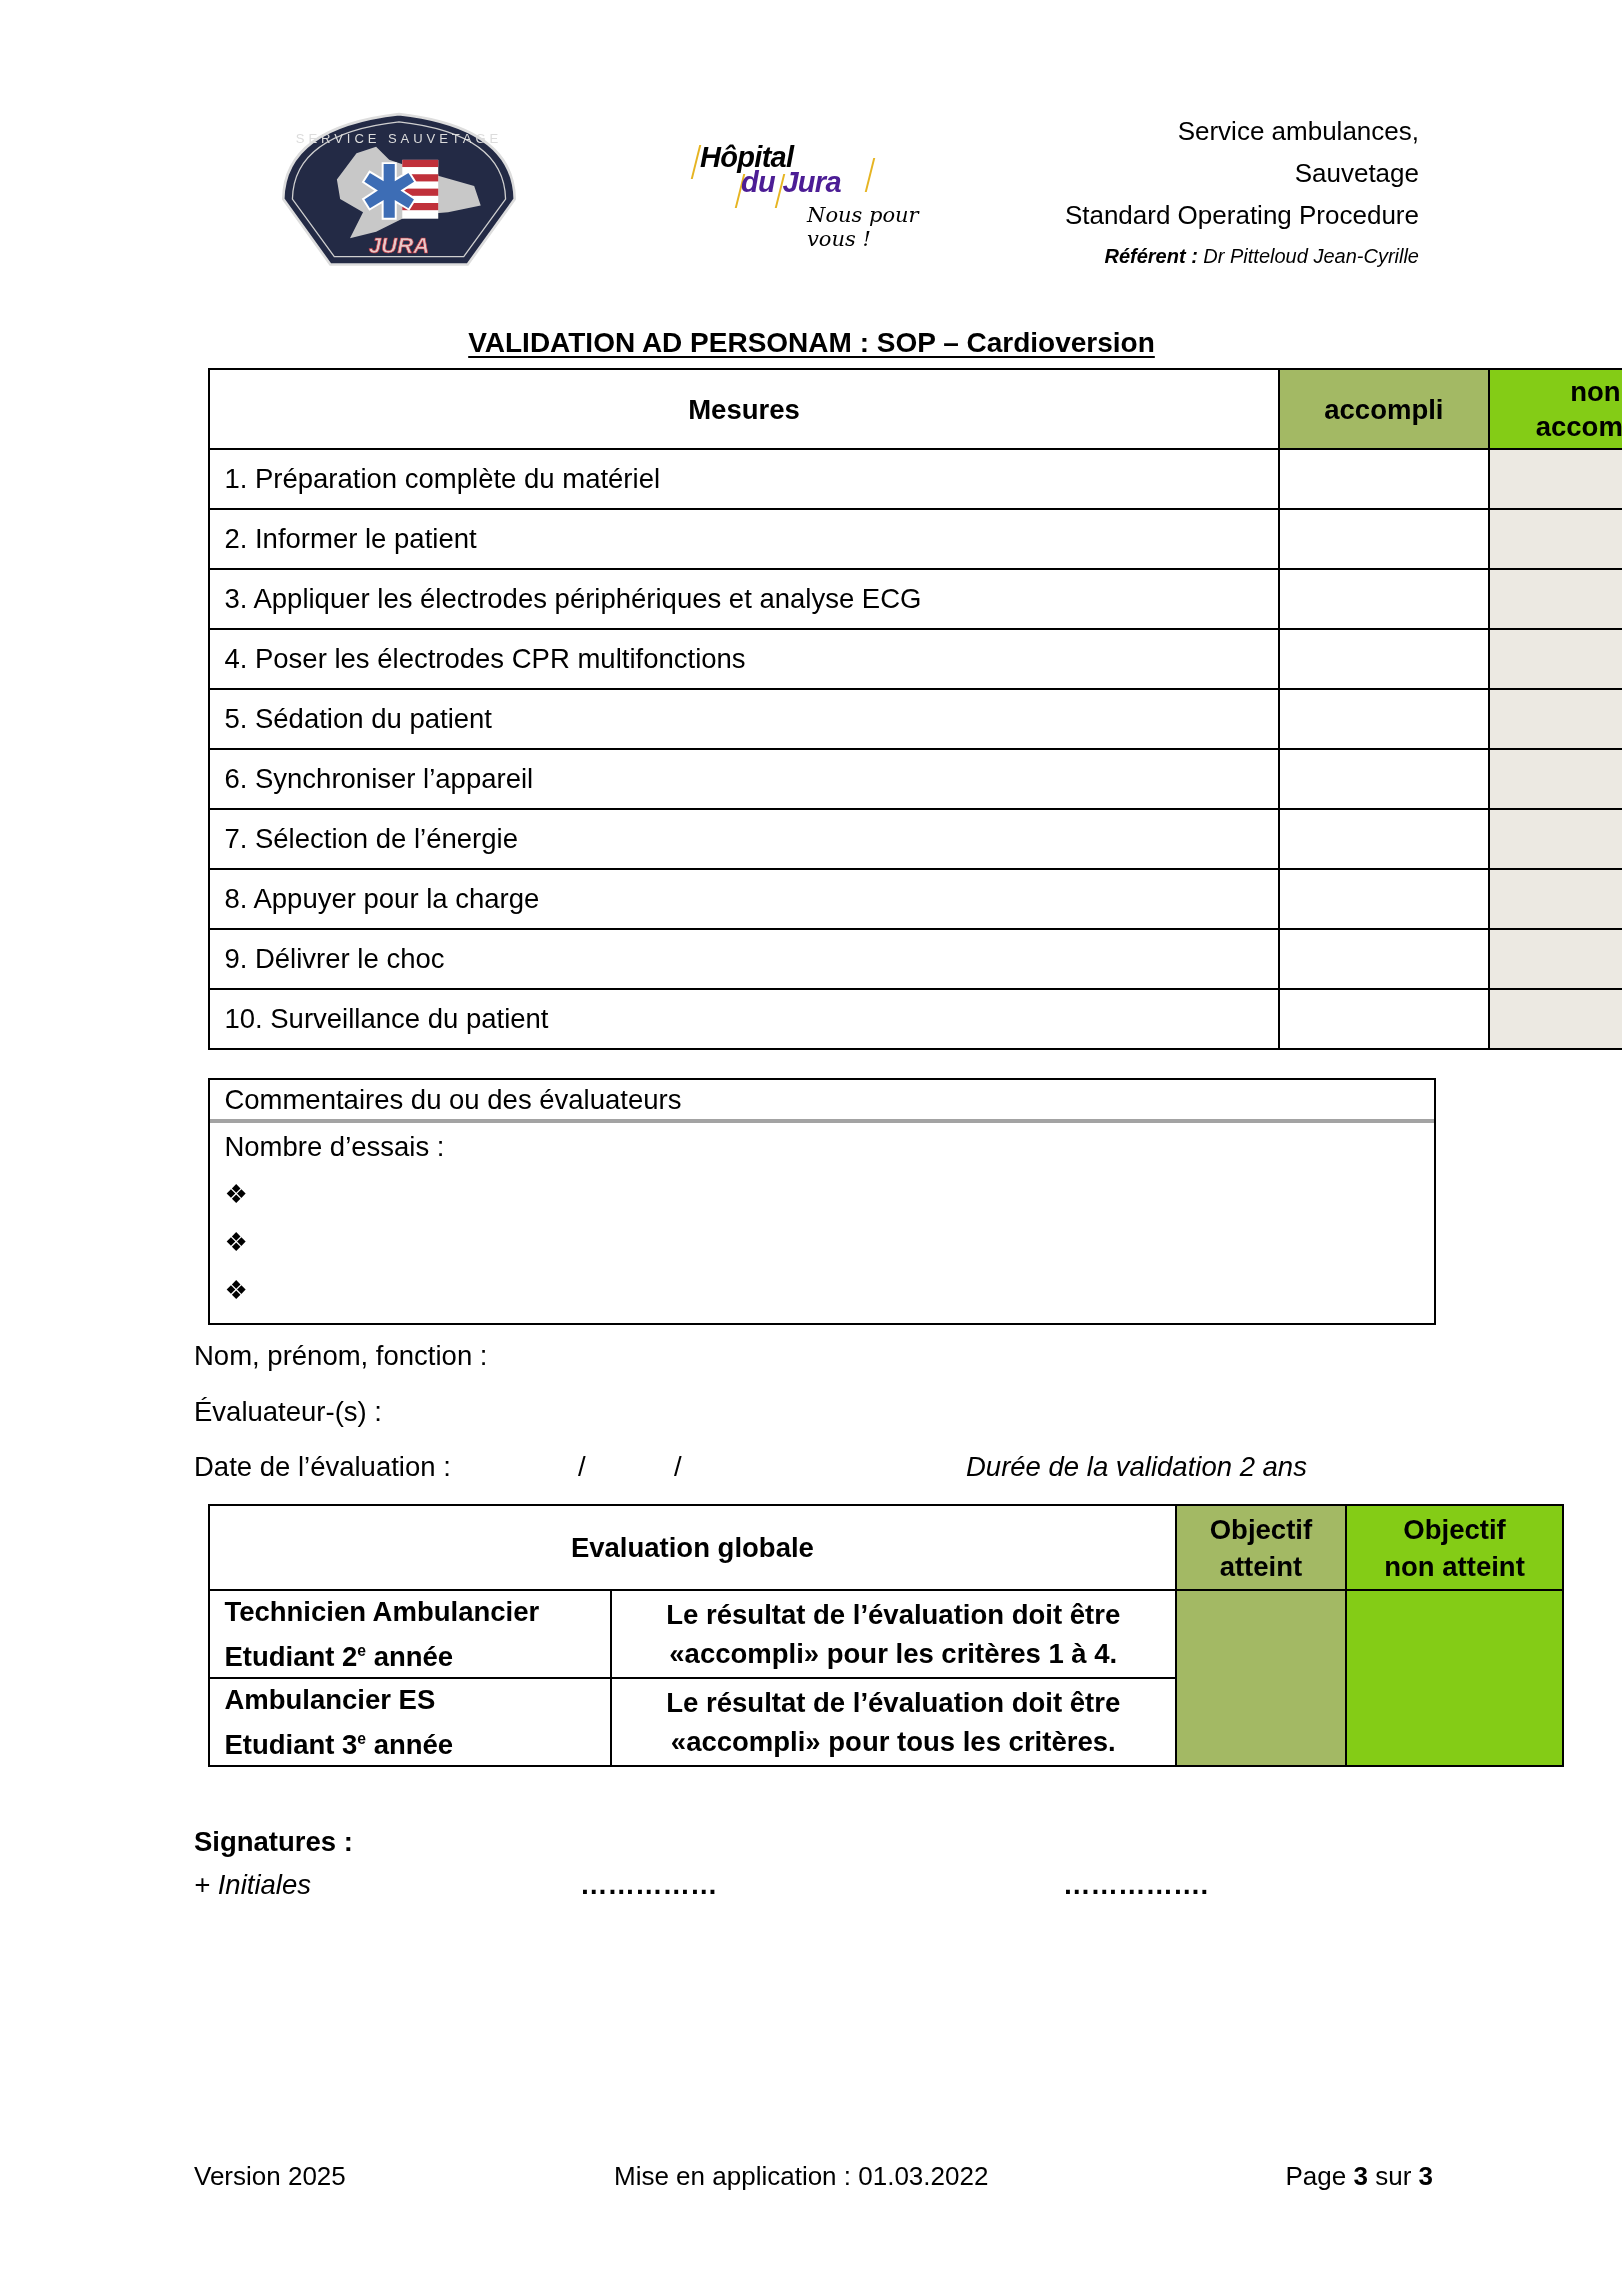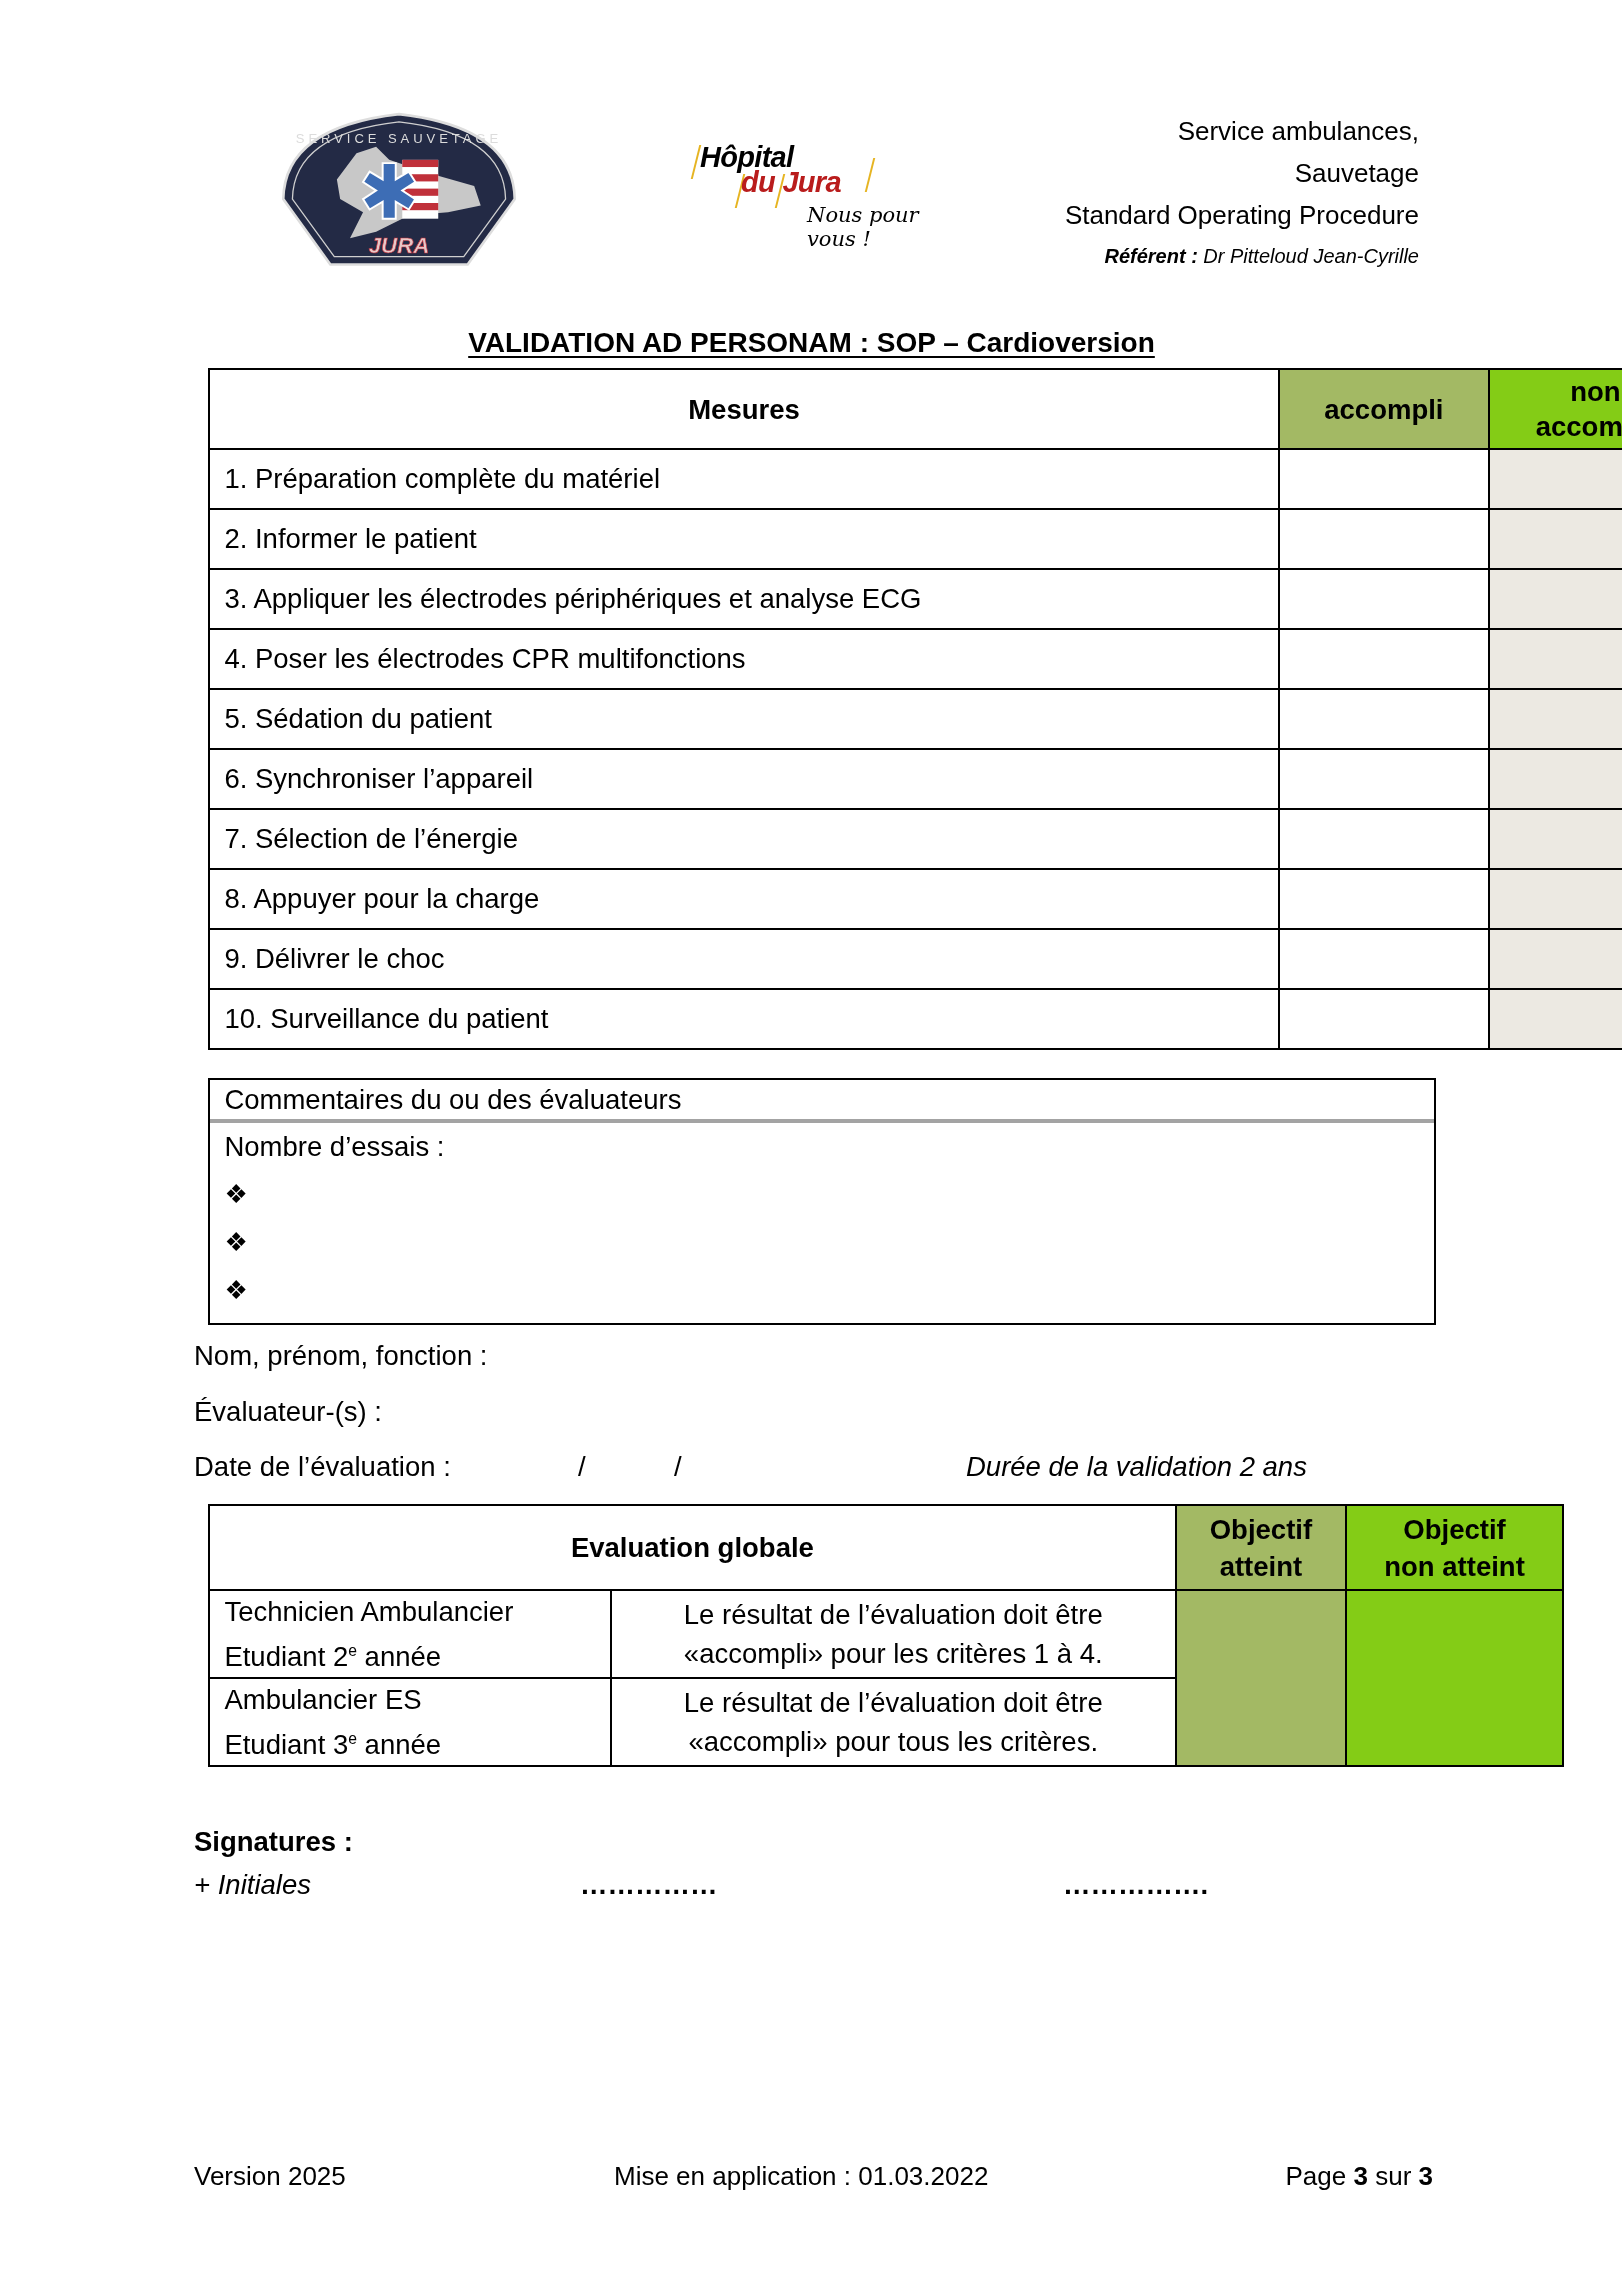--- a/index.html
+++ b/index.html
@@ -3,21 +3,21 @@
 <meta charset="utf-8">
 <style>
   html, body { margin: 0; padding: 0; background: #ffffff; }
   body { width: 1623px; height: 2295px; position: relative; overflow: hidden;
          font-family: "Liberation Sans", sans-serif; color: #000; }
 
   
   .logo-jura { position: absolute; left: 278px; top: 101px; width: 242px; height: 170px; }
   .logo-hdj { position: absolute; left: 687px; top: 141px; width: 262px; height: 98px; }
   .hdj-line1 { position: absolute; left: 13px; top: 0px; font-size: 29px; font-weight: bold; font-style: italic; color: #000; letter-spacing: -0.7px; }
-  .hdj-line2 { position: absolute; left: 54px; top: 25px; font-size: 29px; font-weight: bold; font-style: italic; color: #b91c1c; letter-spacing: -0.7px; }
+  .hdj-line2 { position: absolute; left: 54px; top: 25px; font-size: 29px; font-weight: bold; font-style: italic; color: #4c1d95; letter-spacing: -0.7px; }
   .hdj-tag { position: absolute; left: 120px; top: 62px; font-size: 21px; font-style: italic; font-family: "DejaVu Serif", serif; color: #000; }
   .hdj-bar { position: absolute; width: 2px; background: #e6b422; transform: skewX(-14deg); }
   .header-right { position: absolute; right: 204px; top: 110px; text-align: right; }
   .hr-line { font-family: "Liberation Sans", sans-serif; font-size: 26px; line-height: 42px; }
   .hr-ref { font-size: 20px; font-style: italic; line-height: 41px; }
   .hr-ref b { font-weight: bold; }
 
   .doc-title { position: absolute; left: 0; width: 1623px; top: 327px; text-align: center;
                font-size: 28px; font-weight: bold; text-decoration: underline; text-underline-offset: 3.9px; }
 
@@ -42,21 +42,21 @@
   .diamond { font-family: "DejaVu Sans", sans-serif; font-size: 26px; }
 
   .field { position: absolute; left: 194px; font-size: 27.5px; }
   .date-slash { position: absolute; font-size: 27.5px; }
   .duree { position: absolute; left: 966px; font-size: 27.5px; font-style: italic; }
 
   
   .eval-table { position: absolute; left: 208px; top: 1504px; width: 1356px; }
   .eval-table td, .eval-table th { border: 2px solid #000; font-size: 27.5px; }
   .eval-table th { height: 81px; font-weight: bold; text-align: center; line-height: 37px; }
-  .eval-table td { line-height: 39px; height: 76px; vertical-align: middle; }
+  .eval-table td { line-height: 39px; height: 76px; vertical-align: middle; font-weight: bold; }
   .eval-table td.role { padding-left: 14.4px; width: 353px; }
   .eval-table td.crit { text-align: center; width: 517px; }
   .col-obj1 { width: 153px; }
   .col-obj2 { width: 196px; }
 
   .sig-label { position: absolute; left: 194px; top: 1826px; font-size: 27.5px; font-weight: bold; }
   .sig-init { position: absolute; left: 194px; top: 1869px; font-size: 27.5px; font-style: italic; }
   .sig-dots { position: absolute; top: 1869px; font-size: 27.5px; font-weight: bold; letter-spacing: 0px; }
 
   .footer { position: absolute; top: 2161px; font-size: 26px; }

